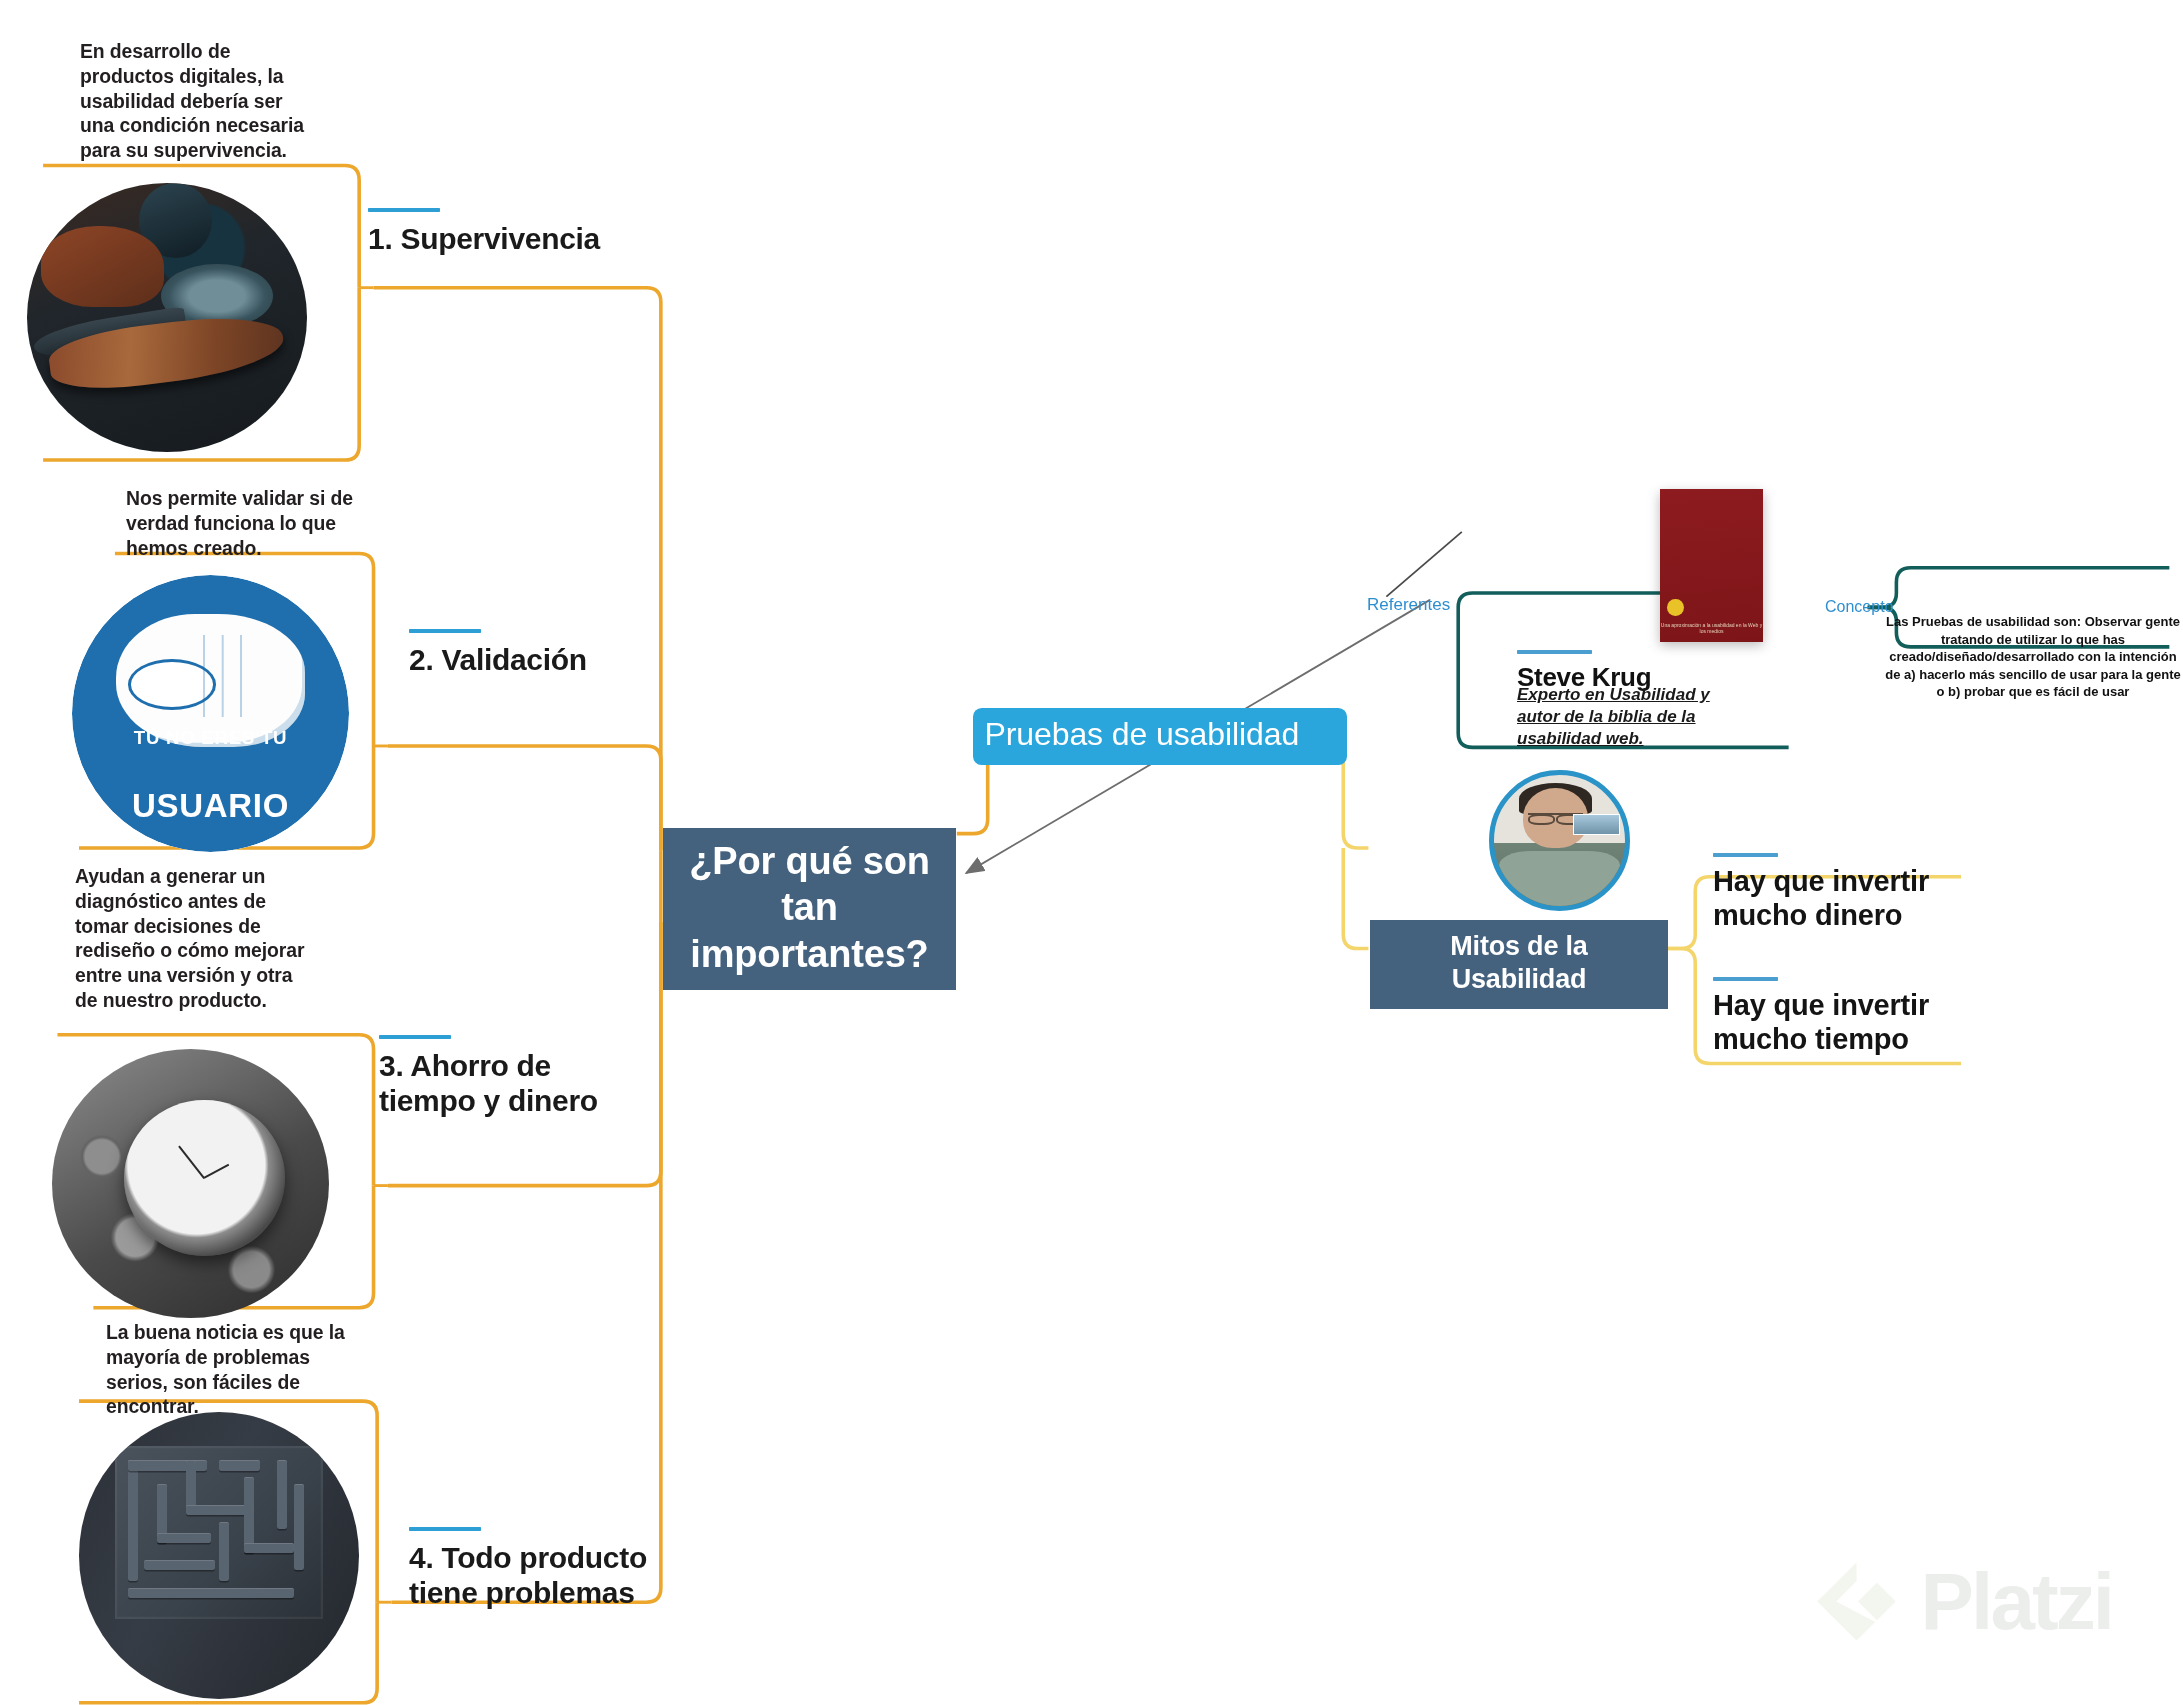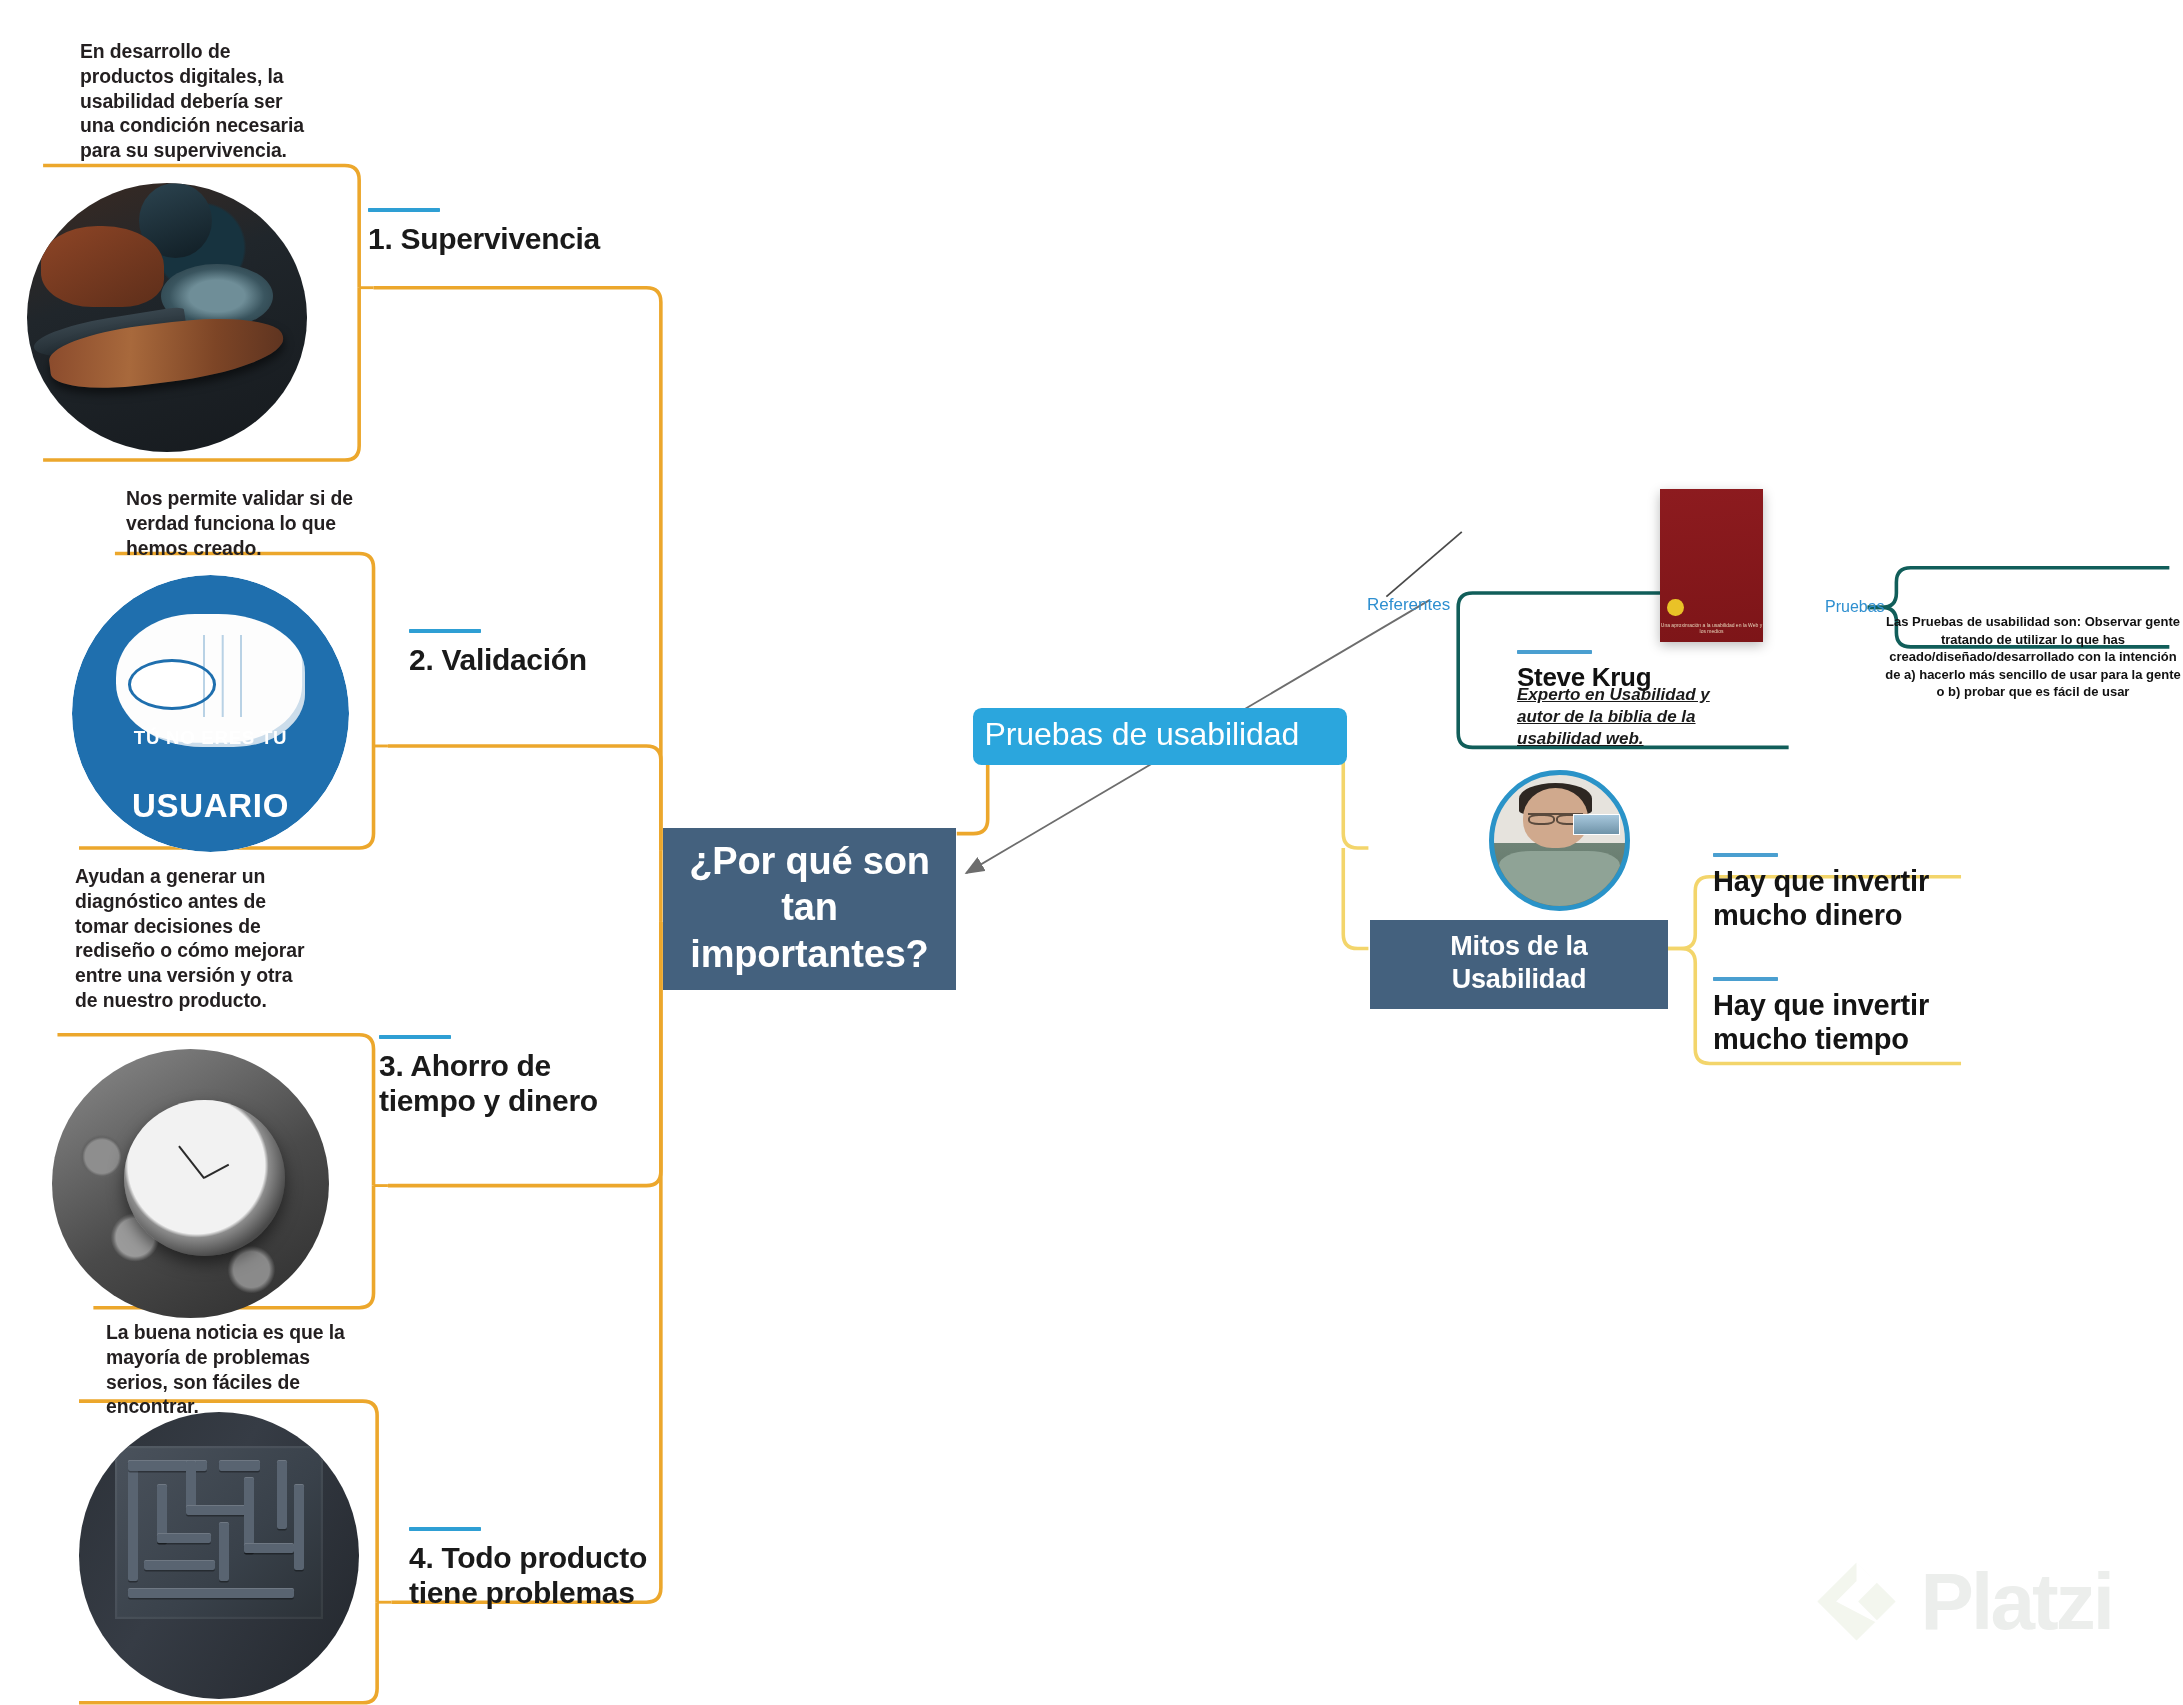--- a/index.html
+++ b/index.html
@@ -461,21 +461,21 @@
     <div class="bk-foot">Una aproximación a la usabilidad en la Web y los medios</div>
   </div>
 
   <div class="person-name" style="left:1517px; top:650px;">
     <span class="rule"></span>
     <span>Steve Krug</span>
   </div>
 
   <div class="person-desc" style="left:1517px; top:684px; width:208px;text-decoration:underline;">Experto en Usabilidad y autor de la biblia de la usabilidad web.</div>
 
-  <div class="mini-label" style="left:1825px; top:598px; font-size:16px;">Pruebas</div>
+  <div class="mini-label" style="left:1825px; top:598px; font-size:16px;">Concepto</div>
 
   <div class="concept-text" style="left:1882px; top:568px; width:302px;">Las Pruebas de usabilidad son: Observar gente tratando de utilizar lo que has creado/diseñado/desarrollado con la intención de a) hacerlo más sencillo de usar para la gente o b) probar que es fácil de usar</div>
 
   <div class="myth" style="left:1713px; top:853px; width:237px;">
     <span class="rule"></span>
     <span>Hay que invertir mucho dinero</span>
   </div>
 
   <div class="myth" style="left:1713px; top:977px; width:237px;">
     <span class="rule"></span>

